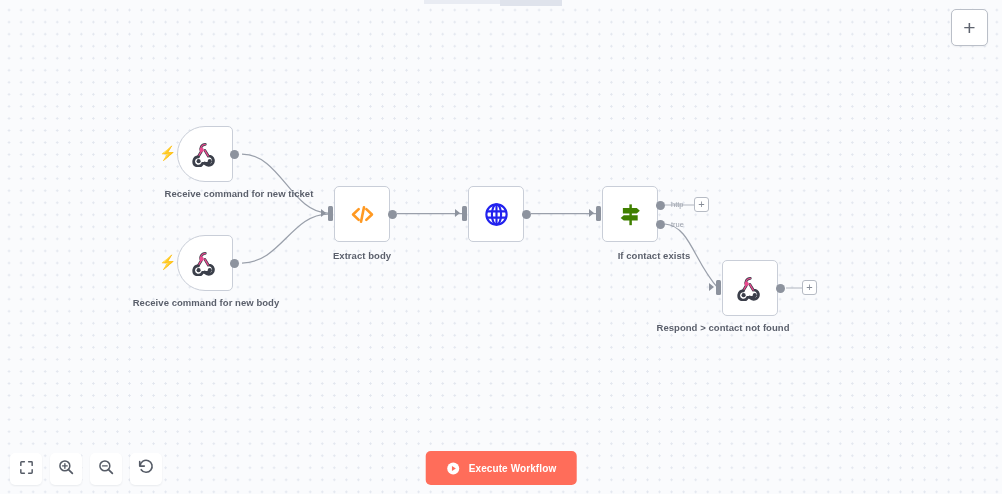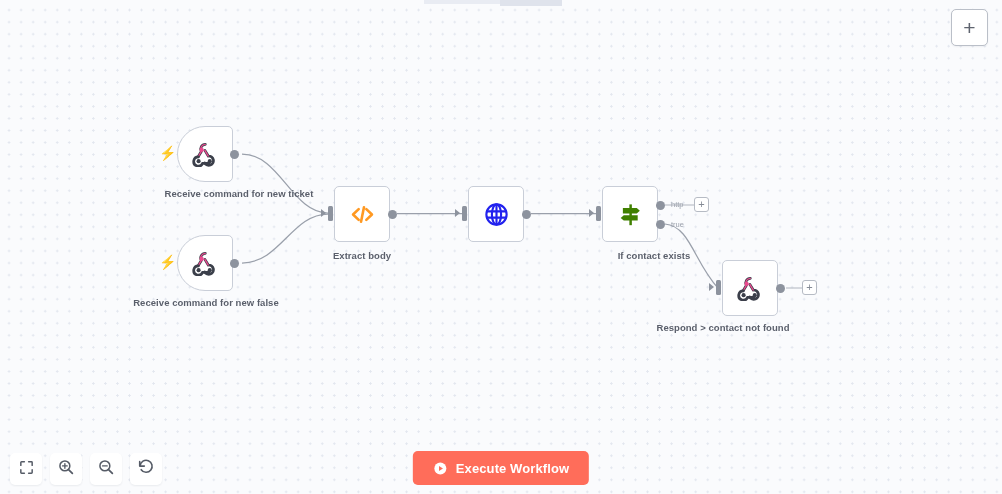--- a/index.html
+++ b/index.html
@@ -208,21 +208,21 @@
     left: 50%;
     transform: translateX(-50%);
     bottom: 9px;
     height: 34px;
     padding: 0 20px;
     background: #ff6d5a;
     border: none;
     border-radius: 5px;
     color: #ffffff;
     font-family: "Liberation Sans", sans-serif;
-    font-size: 13px;
+    font-size: 10px;
     font-weight: 700;
     display: flex;
     align-items: center;
     gap: 8px;
     cursor: pointer;
     letter-spacing: 0.1px;
   }
 </style>
 </head>
 <body>
@@ -279,21 +279,21 @@
         <path d="M5.9 14.6a4.3 4.3 0 1 0 3.9 6.1h6.1" fill="none" stroke="#3b3f4a" stroke-width="2.5" stroke-linecap="round"></path>
         <circle cx="8.9" cy="8.2" r="2.0" fill="#eb4a8f"></circle>
         <circle cx="6.1" cy="18.6" r="1.9" fill="#3b3f4a"></circle>
         <circle cx="16.4" cy="18.6" r="1.9" fill="#3b3f4a"></circle>
       </svg>
     </span>
   </div>
   <span class="bolt" style="left:159px; top:255px;">⚡</span>
   <span class="dot-out" style="left:230px; top:258.5px;"></span>
   <div class="node-caption" style="left:131px; top:297px;">
-    <span>Receive command for new false</span>
+    <span>Receive command for new body</span>
   </div>
 
   <div class="node" style="left:334px; top:186px;">
     <span class="node-icon">
       <svg viewBox="0 0 24 24" width="27" height="27" xmlns="http://www.w3.org/2000/svg">
         <path d="M8.6 7.2 L3.6 12 L8.6 16.8" fill="none" stroke="#ff9922" stroke-width="2.3" stroke-linecap="round" stroke-linejoin="round"></path>
         <path d="M15.4 7.2 L20.4 12 L15.4 16.8" fill="none" stroke="#ff9922" stroke-width="2.3" stroke-linecap="round" stroke-linejoin="round"></path>
         <path d="M13.3 5.6 L10.7 18.4" fill="none" stroke="#ff9922" stroke-width="2.3" stroke-linecap="round"></path>
       </svg>
     </span>

